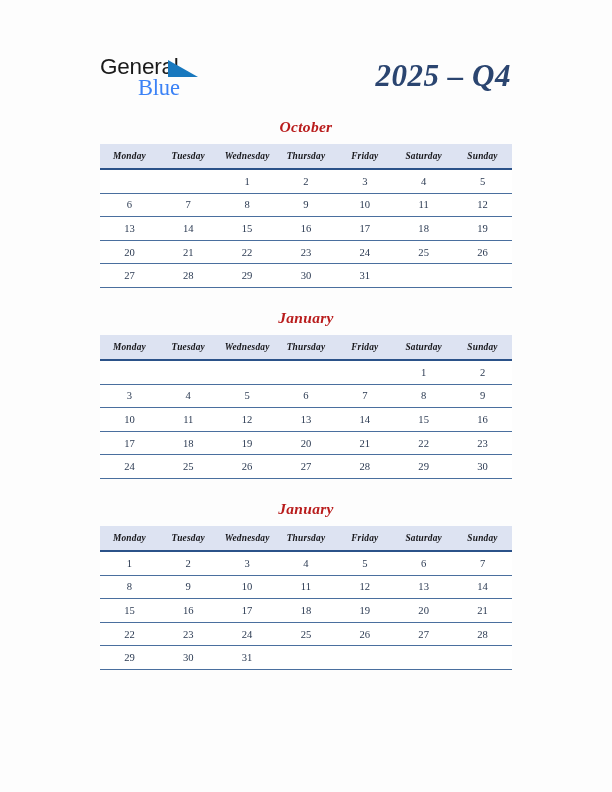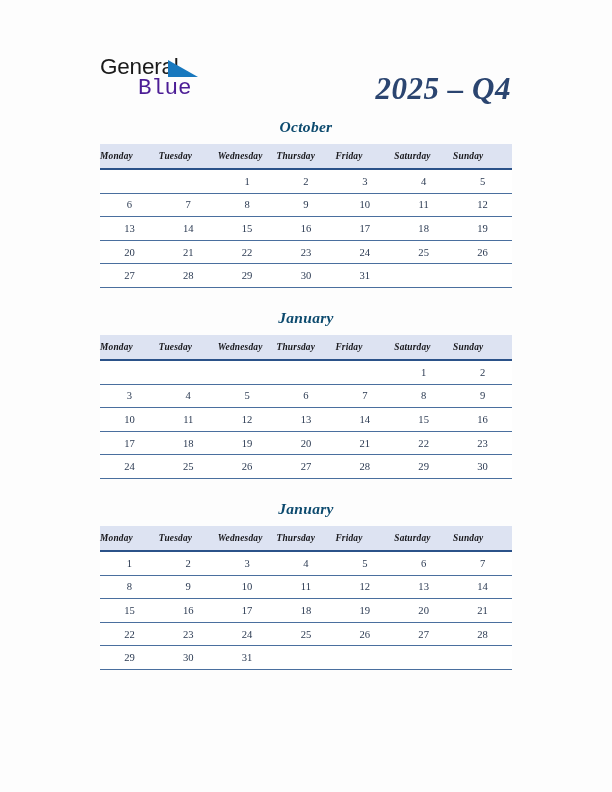--- a/index.html
+++ b/index.html
@@ -53,32 +53,32 @@
     position: absolute;
     left: 68px;
     top: 4px;
     width: 30px;
     height: 18px;
   }
   .logo-row2 {
     position: absolute;
     left: 38px;
     top: 21px;
-    font-family: Liberation Mono, monospace;
+    font-family: Liberation Serif, serif;
     font-size: 22.5px;
     letter-spacing: -0.2px;
-    color: #4c1d95;
+    color: #3b82f6;
     line-height: 1;
     white-space: nowrap;
   }
 
   .title {
     position: absolute;
     right: 101px;
-    top: 71px;
+    top: 58px;
     font-family: "Liberation Serif", serif;
     font-style: italic;
     font-weight: bold;
     font-size: 31px;
     color: #2b4570;
     letter-spacing: 0.5px;
     white-space: nowrap;
   }
 
   
@@ -93,42 +93,42 @@
     width: 412px;
     margin-bottom: 21px;
   }
 
   .month-name {
     text-align: center;
     font-family: "Liberation Serif", serif;
     font-style: italic;
     font-weight: bold;
     font-size: 15.5px;
-    color: #0c4a6e;
+    color: #b91c1c;
     letter-spacing: 0.3px;
     padding-bottom: 8px;
   }
 
   table.cal {
     width: 412px;
     border-collapse: collapse;
     table-layout: fixed;
   }
 
   table.cal th {
     background: #dde3f2;
     border-bottom: 2px solid #2b5289;
     height: 24px;
     font-family: "Liberation Serif", serif;
     font-style: italic;
     font-weight: bold;
     font-size: 9.4px;
     color: #16161a;
     letter-spacing: 0.2px;
-    text-align: left;
+    text-align: center;
     vertical-align: middle;
     padding: 0;
   }
 
   table.cal td {
     height: 22.6px;
     border-bottom: 1px solid #4a6f9e;
     font-family: "Liberation Serif", serif;
     font-size: 10.6px;
     color: #2b3a52;

